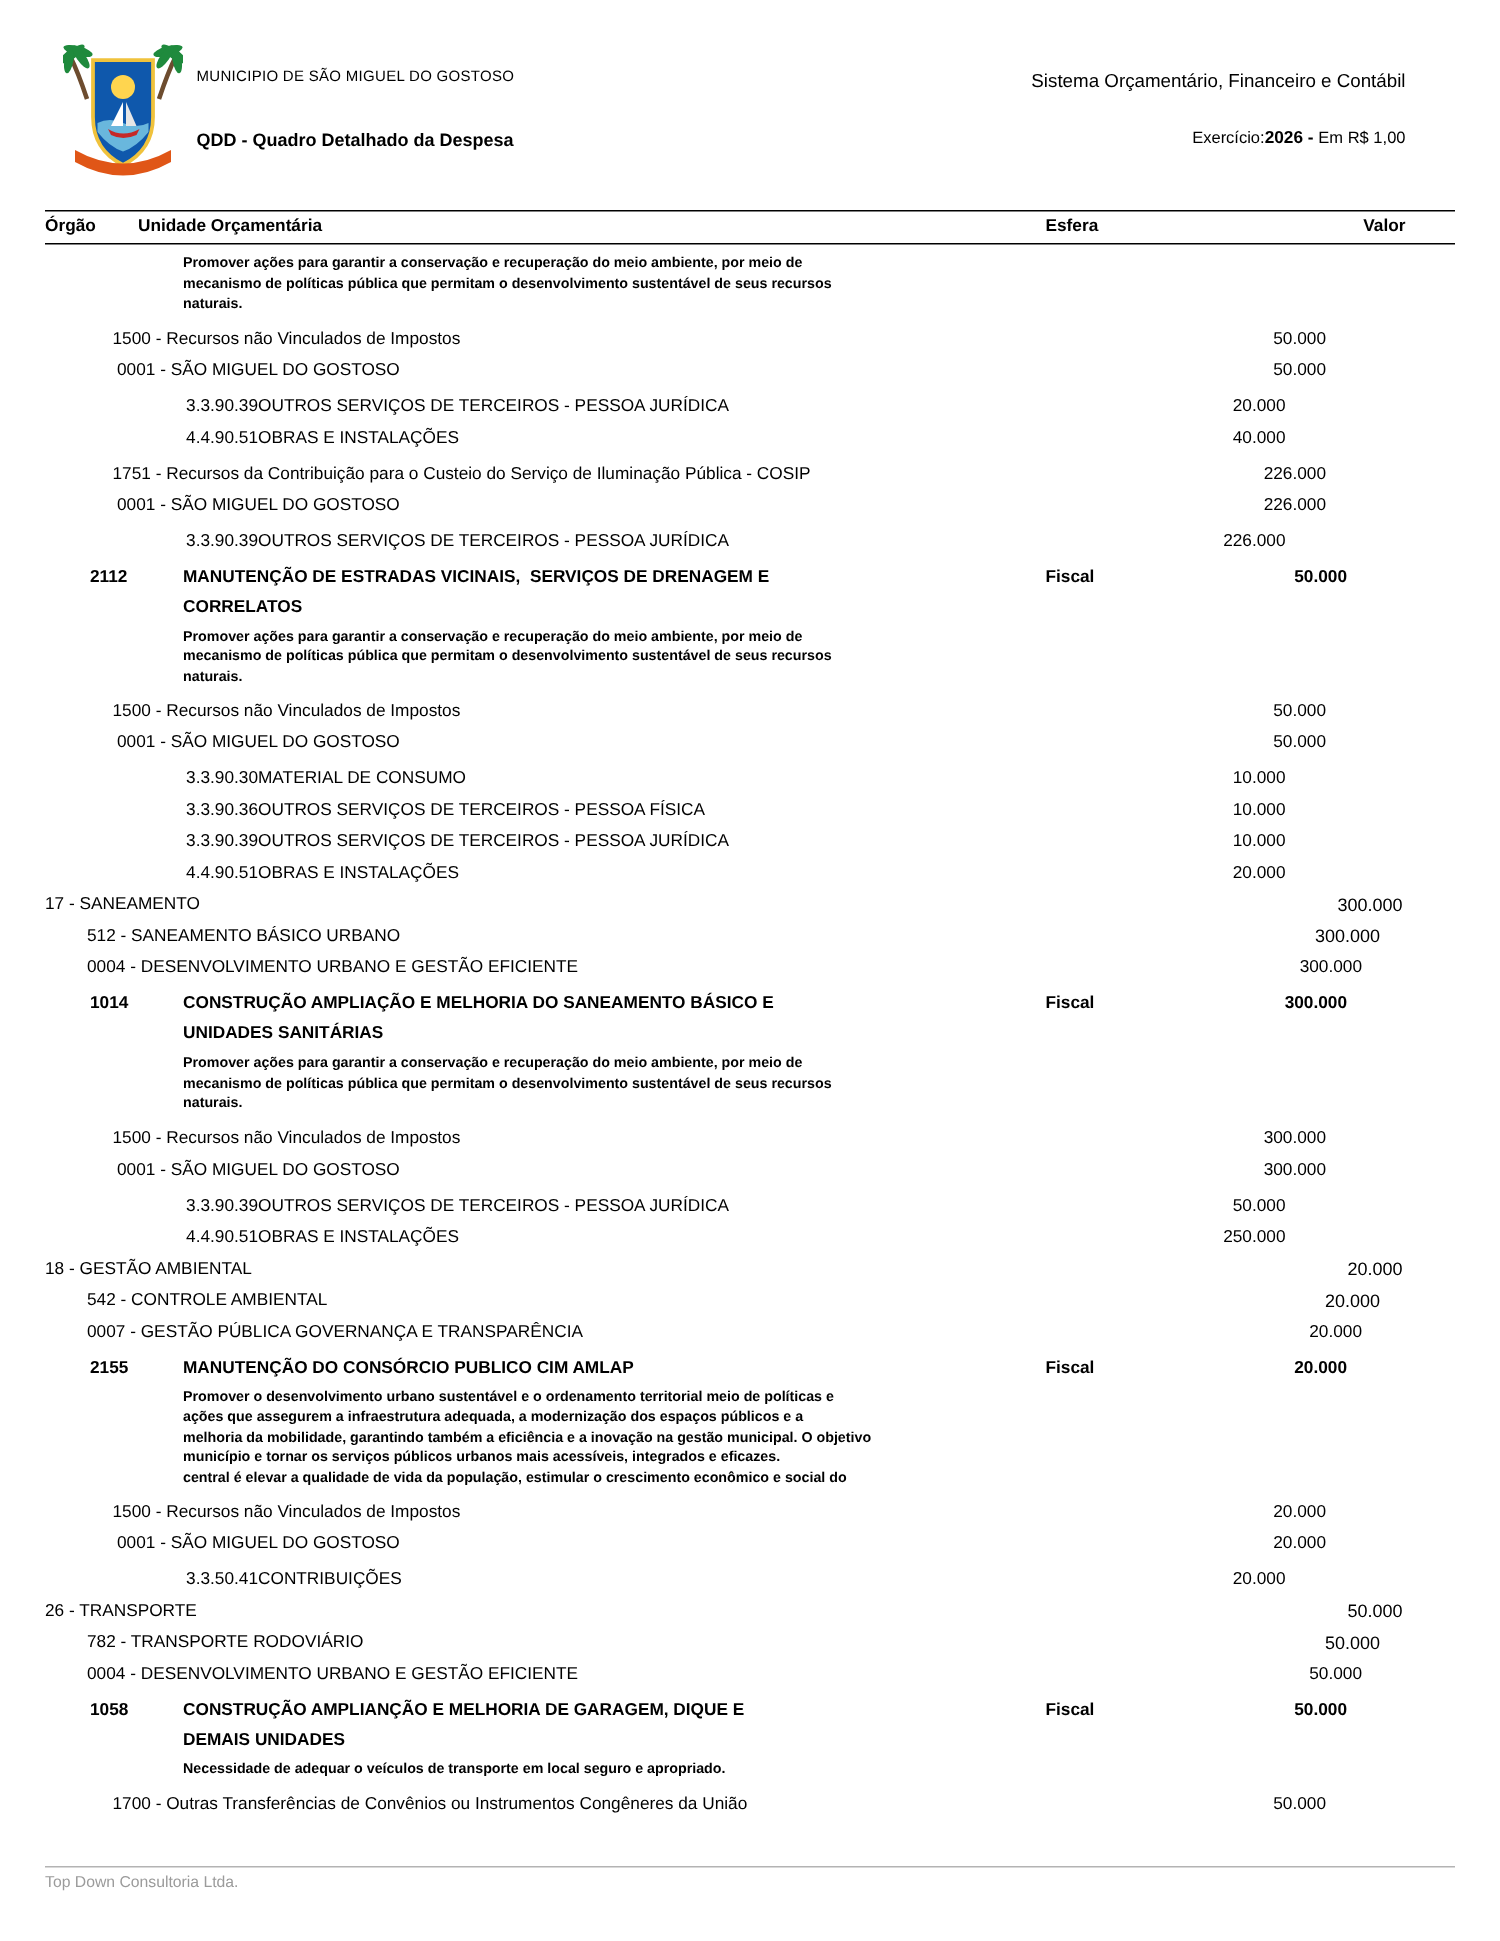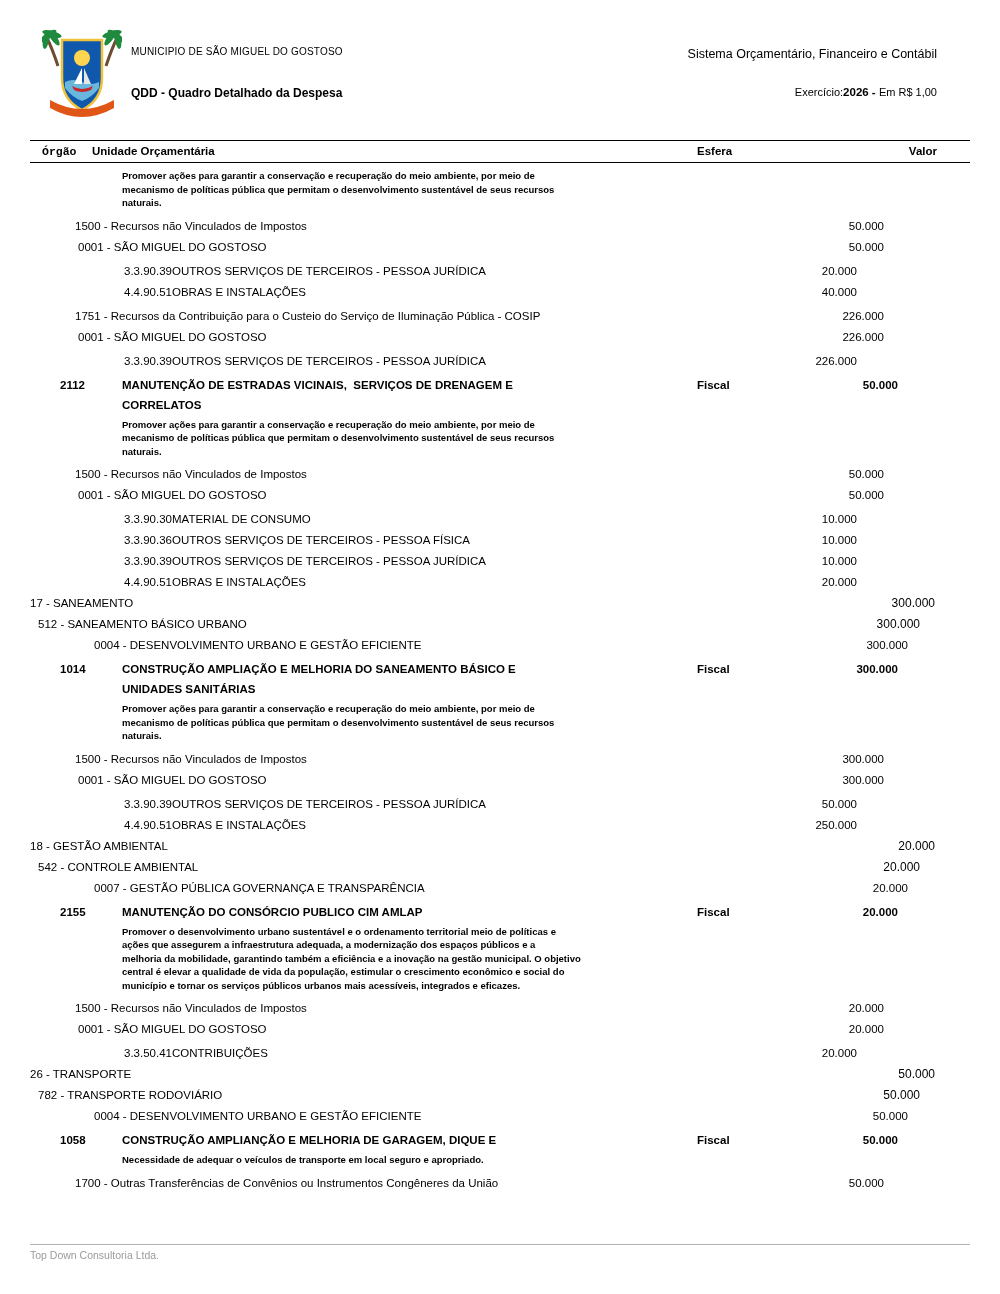--- a/index.html
+++ b/index.html
@@ -13,21 +13,21 @@
   .muni{position:absolute;left:131px;top:46px;font-size:10px;letter-spacing:.2px;}
   .sys{position:absolute;right:63px;top:47px;font-size:12.5px;}
   .rpt{position:absolute;left:131px;top:86px;font-size:12px;font-weight:bold;}
   .exe{position:absolute;right:63px;top:86px;font-size:11px;}
   .exe b{font-size:11.5px;}
 
   
   .thead{position:absolute;top:140px;left:30px;width:940px;height:23px;
          border-top:1.5px solid #000;border-bottom:1px solid #000;
          font-weight:bold;font-size:11.5px;line-height:21px;}
-  .c-orgao{position:absolute;left:12px;font-family:Liberation Mono, monospace;}
+  .c-orgao{position:absolute;left:0;}
   .c-uo{position:absolute;left:62px;}
   .c-esf{position:absolute;left:667px;}
   .c-val{position:absolute;right:33px;}
 
   
   .rows{position:absolute;top:167px;left:0;width:1000px;font-size:11.5px;}
   .row{position:relative;min-height:21px;line-height:21px;}
   .row .value{position:absolute;top:0;white-space:nowrap;}
 
   .row-desc{padding:2px 0 3px 122px;font-size:9.5px;font-weight:bold;line-height:13.5px;min-height:0;}
@@ -39,24 +39,24 @@
   .row-uo{padding-left:78px;margin-bottom:3px;}
   .row-uo .value{right:116px;}
 
   .row-elem{padding-left:88px;}
   .elem-code{display:inline-block;width:84px;text-align:right;}
   .row-elem .value{right:143px;}
 
   .row-func{padding-left:30px;}
   .row-func .value{right:65px;font-size:12px;}
 
-  .row-subfunc{padding-left:38px;}
+  .row-subfunc{padding-left:58px;}
   .row-subfunc .value{right:80px;font-size:12px;}
 
-  .row-prog{padding-left:58px;margin-left:36px;}
+  .row-prog{padding-left:58px;}
   .row-prog .value{right:92px;}
 
   .row-action{padding:3px 0 1px 122px;font-weight:bold;line-height:20px;min-height:0;}
   .action-num{position:absolute;left:60px;top:3px;line-height:20px;}
   .action-title div{white-space:pre-wrap;}
   .row-action .esfera{position:absolute;left:697px;top:3px;}
   .row-action .value{right:102px;top:3px;}
 
   
   .footer{position:absolute;left:30px;width:940px;top:1244px;border-top:1px solid #b3b3b3;
@@ -163,33 +163,34 @@
         <div class="action-title">
           <div>MANUTENÇÃO DO CONSÓRCIO PUBLICO CIM AMLAP</div>
         </div>
         <span class="esfera">Fiscal</span>
         <span class="value">20.000</span>
       </div>
       <div class="row row-desc">
         <div class="desc-line">Promover o desenvolvimento urbano sustentável e o ordenamento territorial meio de políticas e</div>
         <div class="desc-line">ações que assegurem a infraestrutura adequada, a modernização dos espaços públicos e a</div>
         <div class="desc-line">melhoria da mobilidade, garantindo também a eficiência e a inovação na gestão municipal. O objetivo</div>
+        <div class="desc-line">município e tornar os serviços públicos urbanos mais acessíveis, integrados e eficazes.</div>
         <div class="desc-line">central é elevar a qualidade de vida da população, estimular o crescimento econômico e social do</div>
-        <div class="desc-line">município e tornar os serviços públicos urbanos mais acessíveis, integrados e eficazes.</div>
       </div>
       <div class="row row-fonte"><span class="row-text">1500 - Recursos não Vinculados de Impostos</span><span class="value">20.000</span></div>
       <div class="row row-uo"><span class="row-text">0001 - SÃO MIGUEL DO GOSTOSO</span><span class="value">20.000</span></div>
       <div class="row row-elem"><span class="elem-code">3.3.50.41</span><span class="elem-name">CONTRIBUIÇÕES</span><span class="value">20.000</span></div>
       <div class="row row-func"><span class="row-text">26 - TRANSPORTE</span><span class="value">50.000</span></div>
       <div class="row row-subfunc"><span class="row-text">782 - TRANSPORTE RODOVIÁRIO</span><span class="value">50.000</span></div>
       <div class="row row-prog"><span class="row-text">0004 - DESENVOLVIMENTO URBANO E GESTÃO EFICIENTE</span><span class="value">50.000</span></div>
       <div class="row row-action">
         <span class="action-num">1058</span>
         <div class="action-title">
           <div>CONSTRUÇÃO AMPLIANÇÃO E MELHORIA DE GARAGEM, DIQUE E</div>
+          <div>DEMAIS UNIDADES</div>
         </div>
         <span class="esfera">Fiscal</span>
         <span class="value">50.000</span>
       </div>
       <div class="row row-desc">
         <div class="desc-line">Necessidade de adequar o veículos de transporte em local seguro e apropriado.</div>
       </div>
       <div class="row row-fonte"><span class="row-text">1700 - Outras Transferências de Convênios ou Instrumentos Congêneres da União</span><span class="value">50.000</span></div>
     </main>
 

